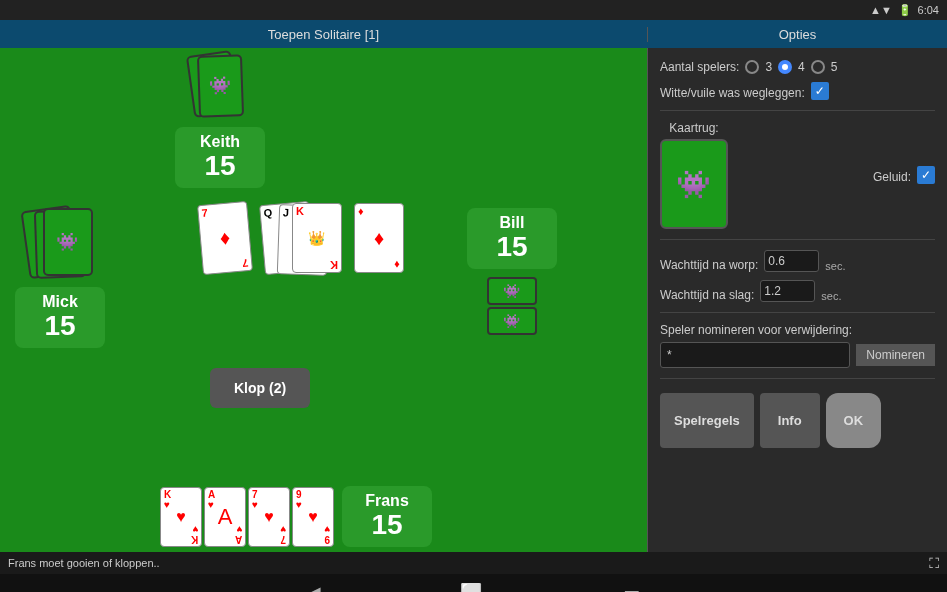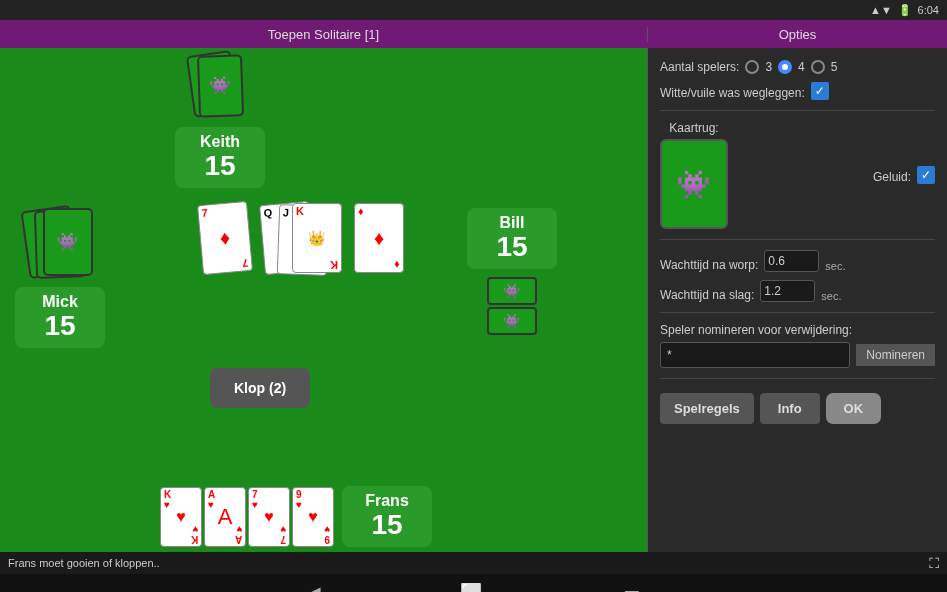--- a/index.html
+++ b/index.html
@@ -16,21 +16,21 @@
       padding: 0 8px;
       font-size: 11px;
       color: #ccc;
     }
     #status-bar span { margin-left: 6px; }
 
     
     #title-bar {
       width: 947px;
       height: 28px;
-      background: #701a75;
+      background: #0c4a6e;
       display: flex;
       align-items: center;
     }
     #game-title {
       flex: 1;
       text-align: center;
       color: #ddd;
       font-size: 13px;
     }
     #options-title {
@@ -323,22 +323,22 @@
       padding: 8px 18px;
       border-radius: 4px;
       font-size: 13px;
       cursor: pointer;
       font-weight: bold;
     }
     .btn-ok {
       background: #888;
       color: #ddd;
       border: none;
-      padding: 8px 18px;
-      border-radius: 7px;
+      padding: 20px 18px;
+      border-radius: 12px;
       font-size: 13px;
       cursor: pointer;
       font-weight: bold;
       text-align: center;
     }
 
     
     .frans-cards {
       display: flex;
       gap: 2px;

